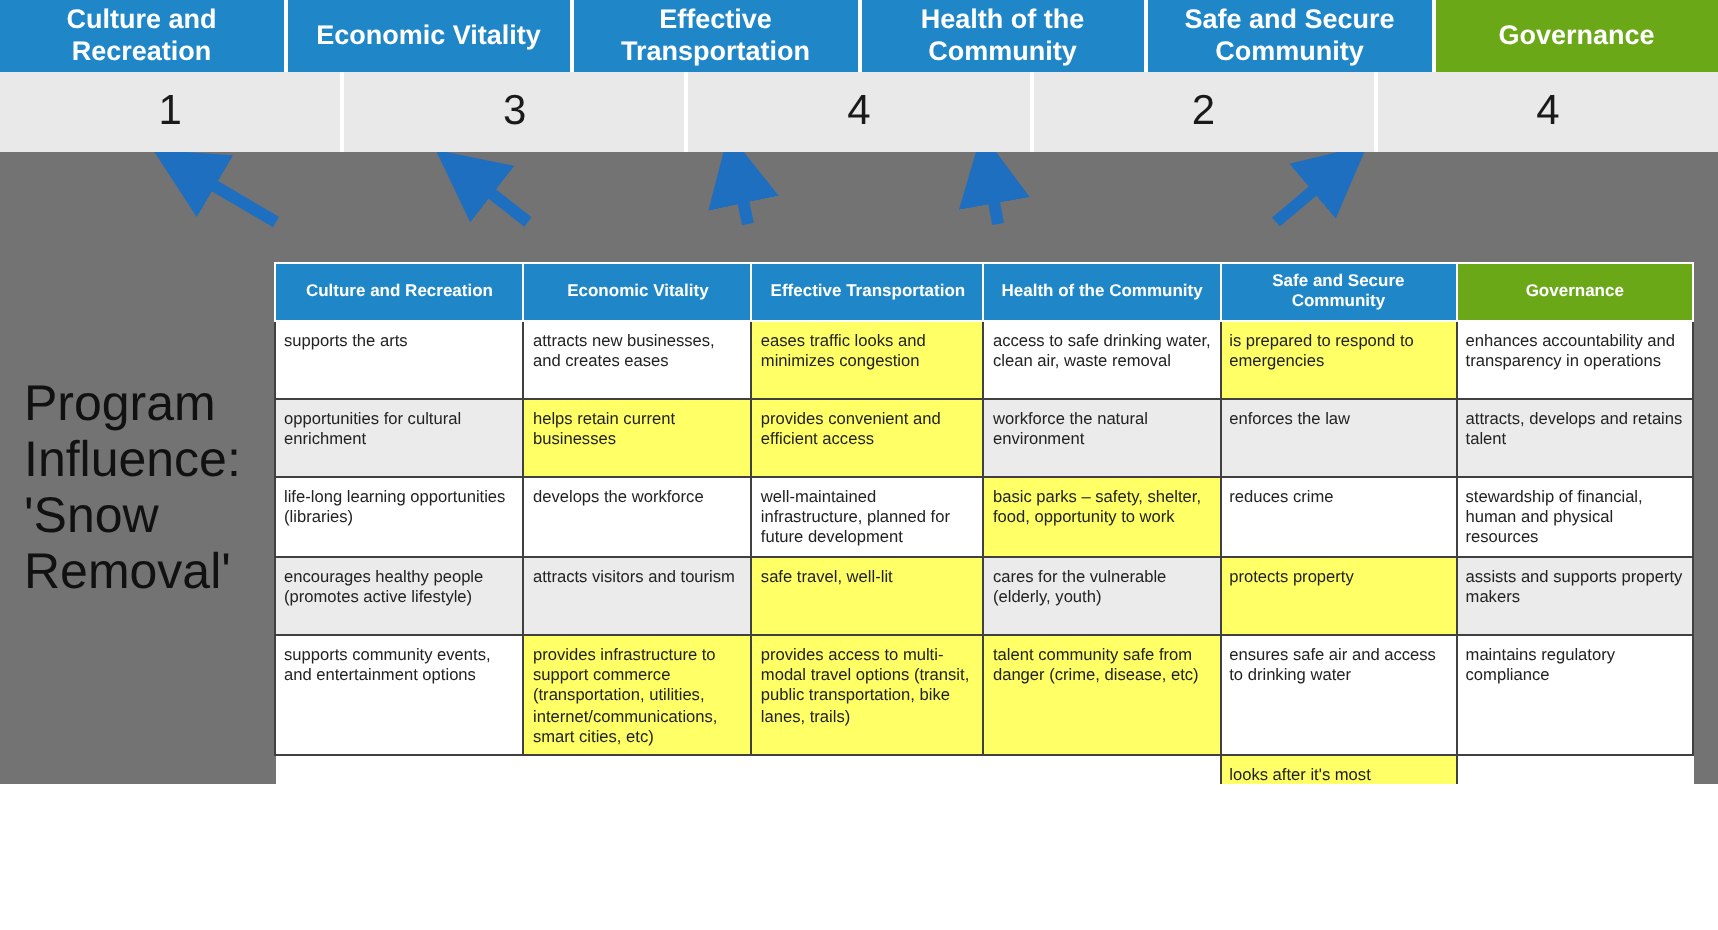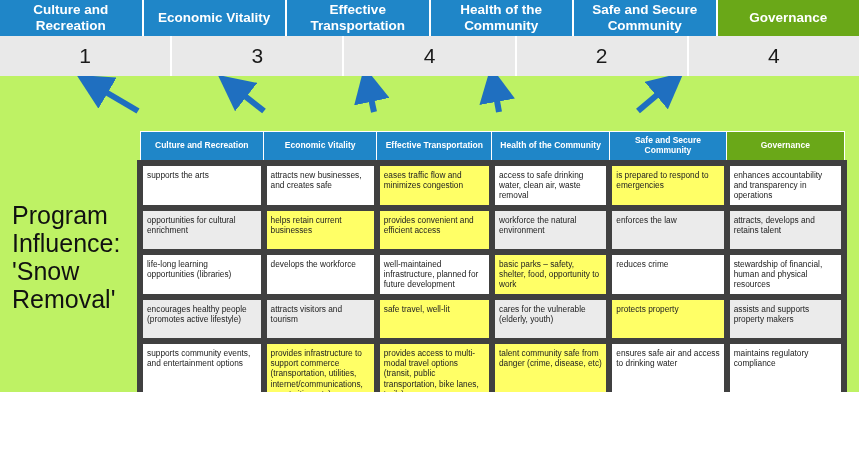--- a/index.html
+++ b/index.html
@@ -6,21 +6,21 @@
     margin: 0;
     padding: 0;
     background: #ffffff;
     font-family: "Liberation Sans", sans-serif;
   }
   #page {
     position: relative;
     width: 859px;
     height: 392px;
     overflow: hidden;
-    background: #bef264;
+    background: #737373;
   }
 
   
   .top-band {
     position: absolute;
     left: 0;
     top: 0;
     width: 859px;
     height: 36px;
     display: flex;
@@ -73,21 +73,21 @@
     left: 0;
     top: 76px;
     width: 859px;
     height: 60px;
   }
 
   
   .caption {
     position: absolute;
     left: 12px;
-    top: 201px;
+    top: 188px;
     width: 120px;
     font-size: 25px;
     color: #111111;
     line-height: 1.12;
     font-family: "Liberation Sans", sans-serif;
   }
 
   
   .matrix {
     position: absolute;
@@ -107,21 +107,21 @@
     line-height: 1.15;
     border: 1px solid #ffffff;
   }
   .matrix th.gov { background: #6aa818; }
   .matrix td {
     font-size: 8.3px;
     color: #222222;
     vertical-align: top;
     padding: 4px 4px;
     line-height: 1.25;
-    border: 6px solid #404040;
+    border: 1px solid #404040;
     background: #ffffff;
     height: 30px;
   }
   .matrix tr.alt td { background: #ebebeb; margin-left: 35px; }
   .matrix td.hl { background: #ffff66 !important; }
   .matrix td.empty { background: #ffffff !important; border: none; }
   .matrix tr.alt td.empty { background: #ffffff !important; }
 </style>
 </head>
 <body>
@@ -179,22 +179,22 @@
         <th>Economic Vitality</th>
         <th>Effective Transportation</th>
         <th>Health of the Community</th>
         <th>Safe and Secure Community</th>
         <th class="gov">Governance</th>
       </tr>
     </thead>
     <tbody>
       <tr>
         <td>supports the arts</td>
-        <td>attracts new businesses, and creates safe</td>
-        <td class="hl">eases traffic flow and minimizes congestion</td>
+        <td>attracts new businesses, and creates eases</td>
+        <td class="hl">eases traffic looks and minimizes congestion</td>
         <td>access to safe drinking water, clean air, waste removal</td>
         <td class="hl">is prepared to respond to emergencies</td>
         <td>enhances accountability and transparency in operations</td>
       </tr>
       <tr class="alt">
         <td>opportunities for cultural enrichment</td>
         <td class="hl">helps retain current businesses</td>
         <td class="hl">provides convenient and efficient access</td>
         <td>workforce the natural environment</td>
         <td>enforces the law</td>

